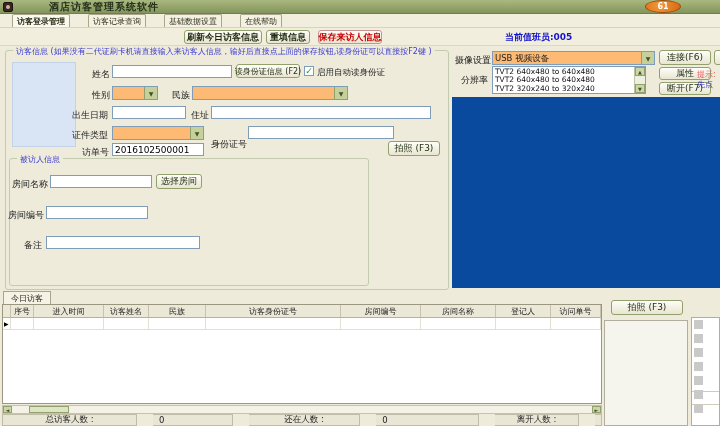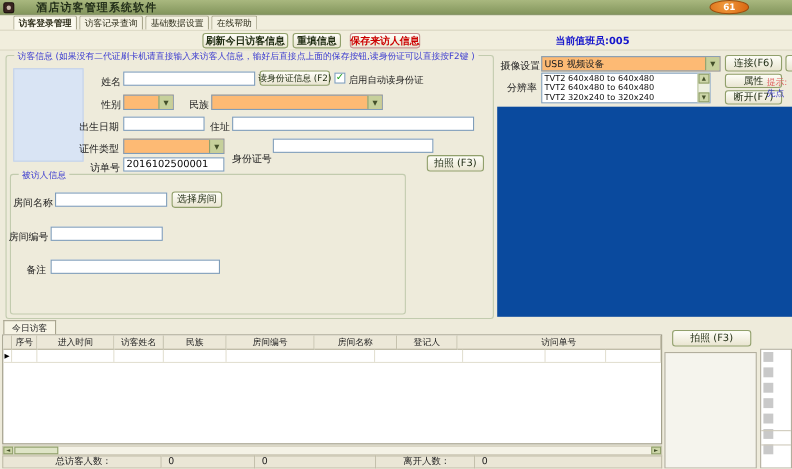--- a/index.html
+++ b/index.html
@@ -3,21 +3,21 @@
 <meta charset="utf-8">
 <style>
   * { box-sizing: border-box; }
   html,body { margin:0; padding:0; }
   body {
     width:720px; height:426px; position:relative; overflow:hidden;
     background:#eeebdb;
     font-family:"DejaVu Sans","Liberation Sans",sans-serif;
     font-size:9px; color:#222;
   }
-  .abs { position:absolute; }
+  .abs { position:absolute;gap:16px; }
 
   
   .titlebar { left:0; top:0; width:720px; height:14px;
     background:linear-gradient(#a9b87f,#83955c);
     border-bottom:1px solid #6e7f4c; display:flex; align-items:center; }
   .app-icon { width:10px; height:10px; margin:0 4px 0 3px;
     background:#3a2420; border-radius:2px; border:1px solid #1e1210;
     position:relative; }
   .app-icon:after { content:""; position:absolute; left:2px; top:2px; width:4px; height:4px;
     background:#c8b8a8; border-radius:50%; }
@@ -222,20 +222,21 @@
 <div class="abs video"></div>
 
 <div class="abs daytab">今日访客</div>
 <div class="abs vtable">
   <div class="thead">
     <div class="th" style="width:8px;"></div>
     <div class="th" style="width:23px;">序号</div>
     <div class="th" style="width:70px;">进入时间</div>
     <div class="th" style="width:45px;">访客姓名</div>
     <div class="th" style="width:57px;">民族</div>
+    <div class="th" style="width:135px;">访客身份证号</div>
     <div class="th" style="width:80px;">房间编号</div>
     <div class="th" style="width:75px;">房间名称</div>
     <div class="th" style="width:55px;">登记人</div>
     <div class="th" style="flex:1;">访问单号</div>
   </div>
   <div class="trow">
     <div class="td" style="width:8px;">
       <span class="marker">▶</span>
     </div>
     <div class="td" style="width:23px;"></div>
@@ -253,20 +254,21 @@
 <div class="abs hscroll">
   <div class="hs-btn">◄</div>
   <div class="hs-thumb"></div>
   <div class="hs-track"></div>
   <div class="hs-btn">►</div>
 </div>
 
 <div class="abs stats">
   <div class="stat lab" style="width:145px;">总访客人数 :</div>
   <div class="stat val" style="width:85px;">0</div>
+  <div class="stat lab" style="width:120px;">还在人数 :</div>
   <div class="stat val" style="width:110px;">0</div>
   <div class="stat lab" style="width:90px;">离开人数 :</div>
   <div class="stat val" style="flex:1;">0</div>
 </div>
 
 <div class="btn" style="left:611px; top:300px; width:72px; height:15px; font-weight:normal;">拍照 (F3)</div>
 <div class="abs photo-box"></div>
 <div class="abs strip">
   <div class="blocks">
     <div class="blk"></div>

